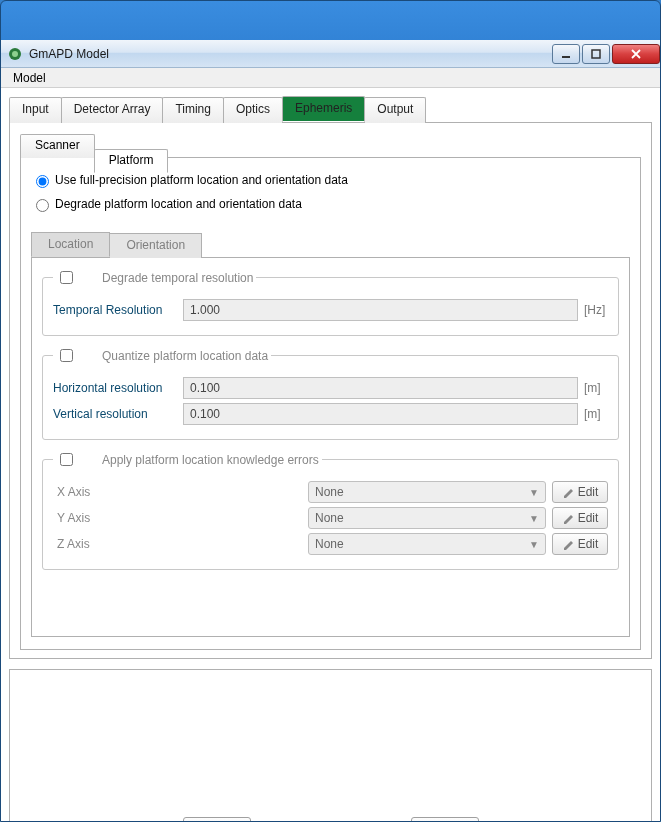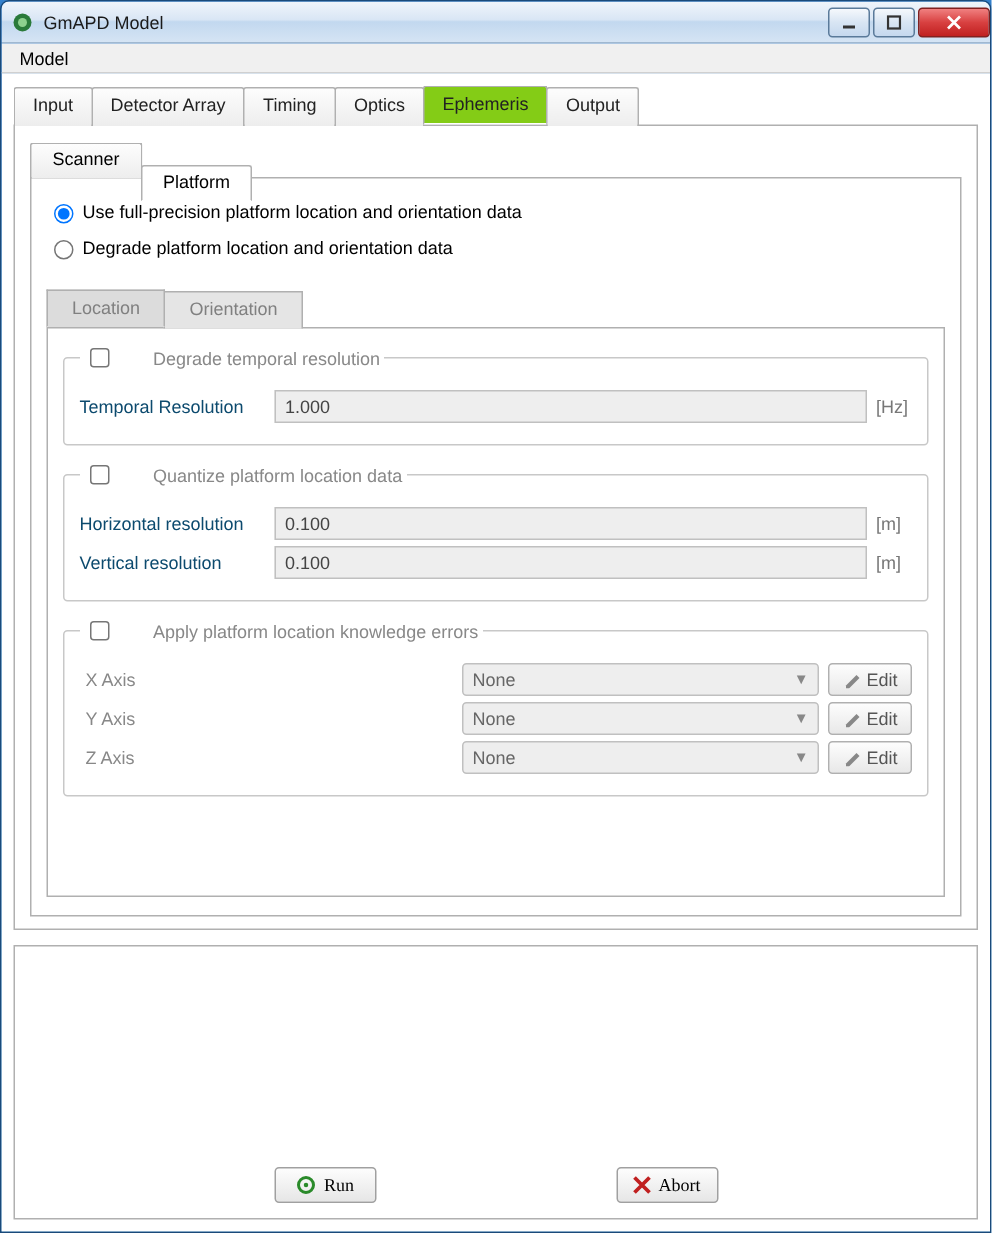--- a/index.html
+++ b/index.html
@@ -21,20 +21,21 @@
     overflow: hidden;
     box-shadow: 0 0 8px rgba(0,0,0,0.3);
   }
   .titlebar {
     height: 28px;
     background: linear-gradient(180deg, #f0f5fb 0%, #d9e6f5 45%, #c2d8ef 50%, #d5e4f4 100%);
     display: flex;
     align-items: center;
     padding: 0 0 0 6px;
     border-bottom: 1px solid #a0b8d0;
+    margin-top: 39px;
   }
   .app-icon {
     width: 16px; height: 16px;
     margin-right: 6px;
   }
   .title-text { color: #1a1a1a; flex: 1; }
   .win-btns { display: flex; gap: 0; }
   .win-btn {
     width: 30px; height: 20px;
     border: 1px solid #5a7a9a;
@@ -77,21 +78,21 @@
     border-bottom: none;
     background: linear-gradient(180deg, #fdfdfd 0%, #ededed 100%);
     margin-right: -1px;
     border-radius: 2px 2px 0 0;
     cursor: pointer;
     color: #222;
     position: relative;
     top: 1px;
   }
   .tab.active {
-    background: #84cc16;
+    background: #15803d;
     border-bottom: 1px solid #fff;
     z-index: 2;
     padding-bottom: 6px;
     top: 0;
   }
   .tab-panel {
     border: 1px solid #b0b0b0;
     padding: 8px 10px;
     flex: 0 0 auto;
   }

